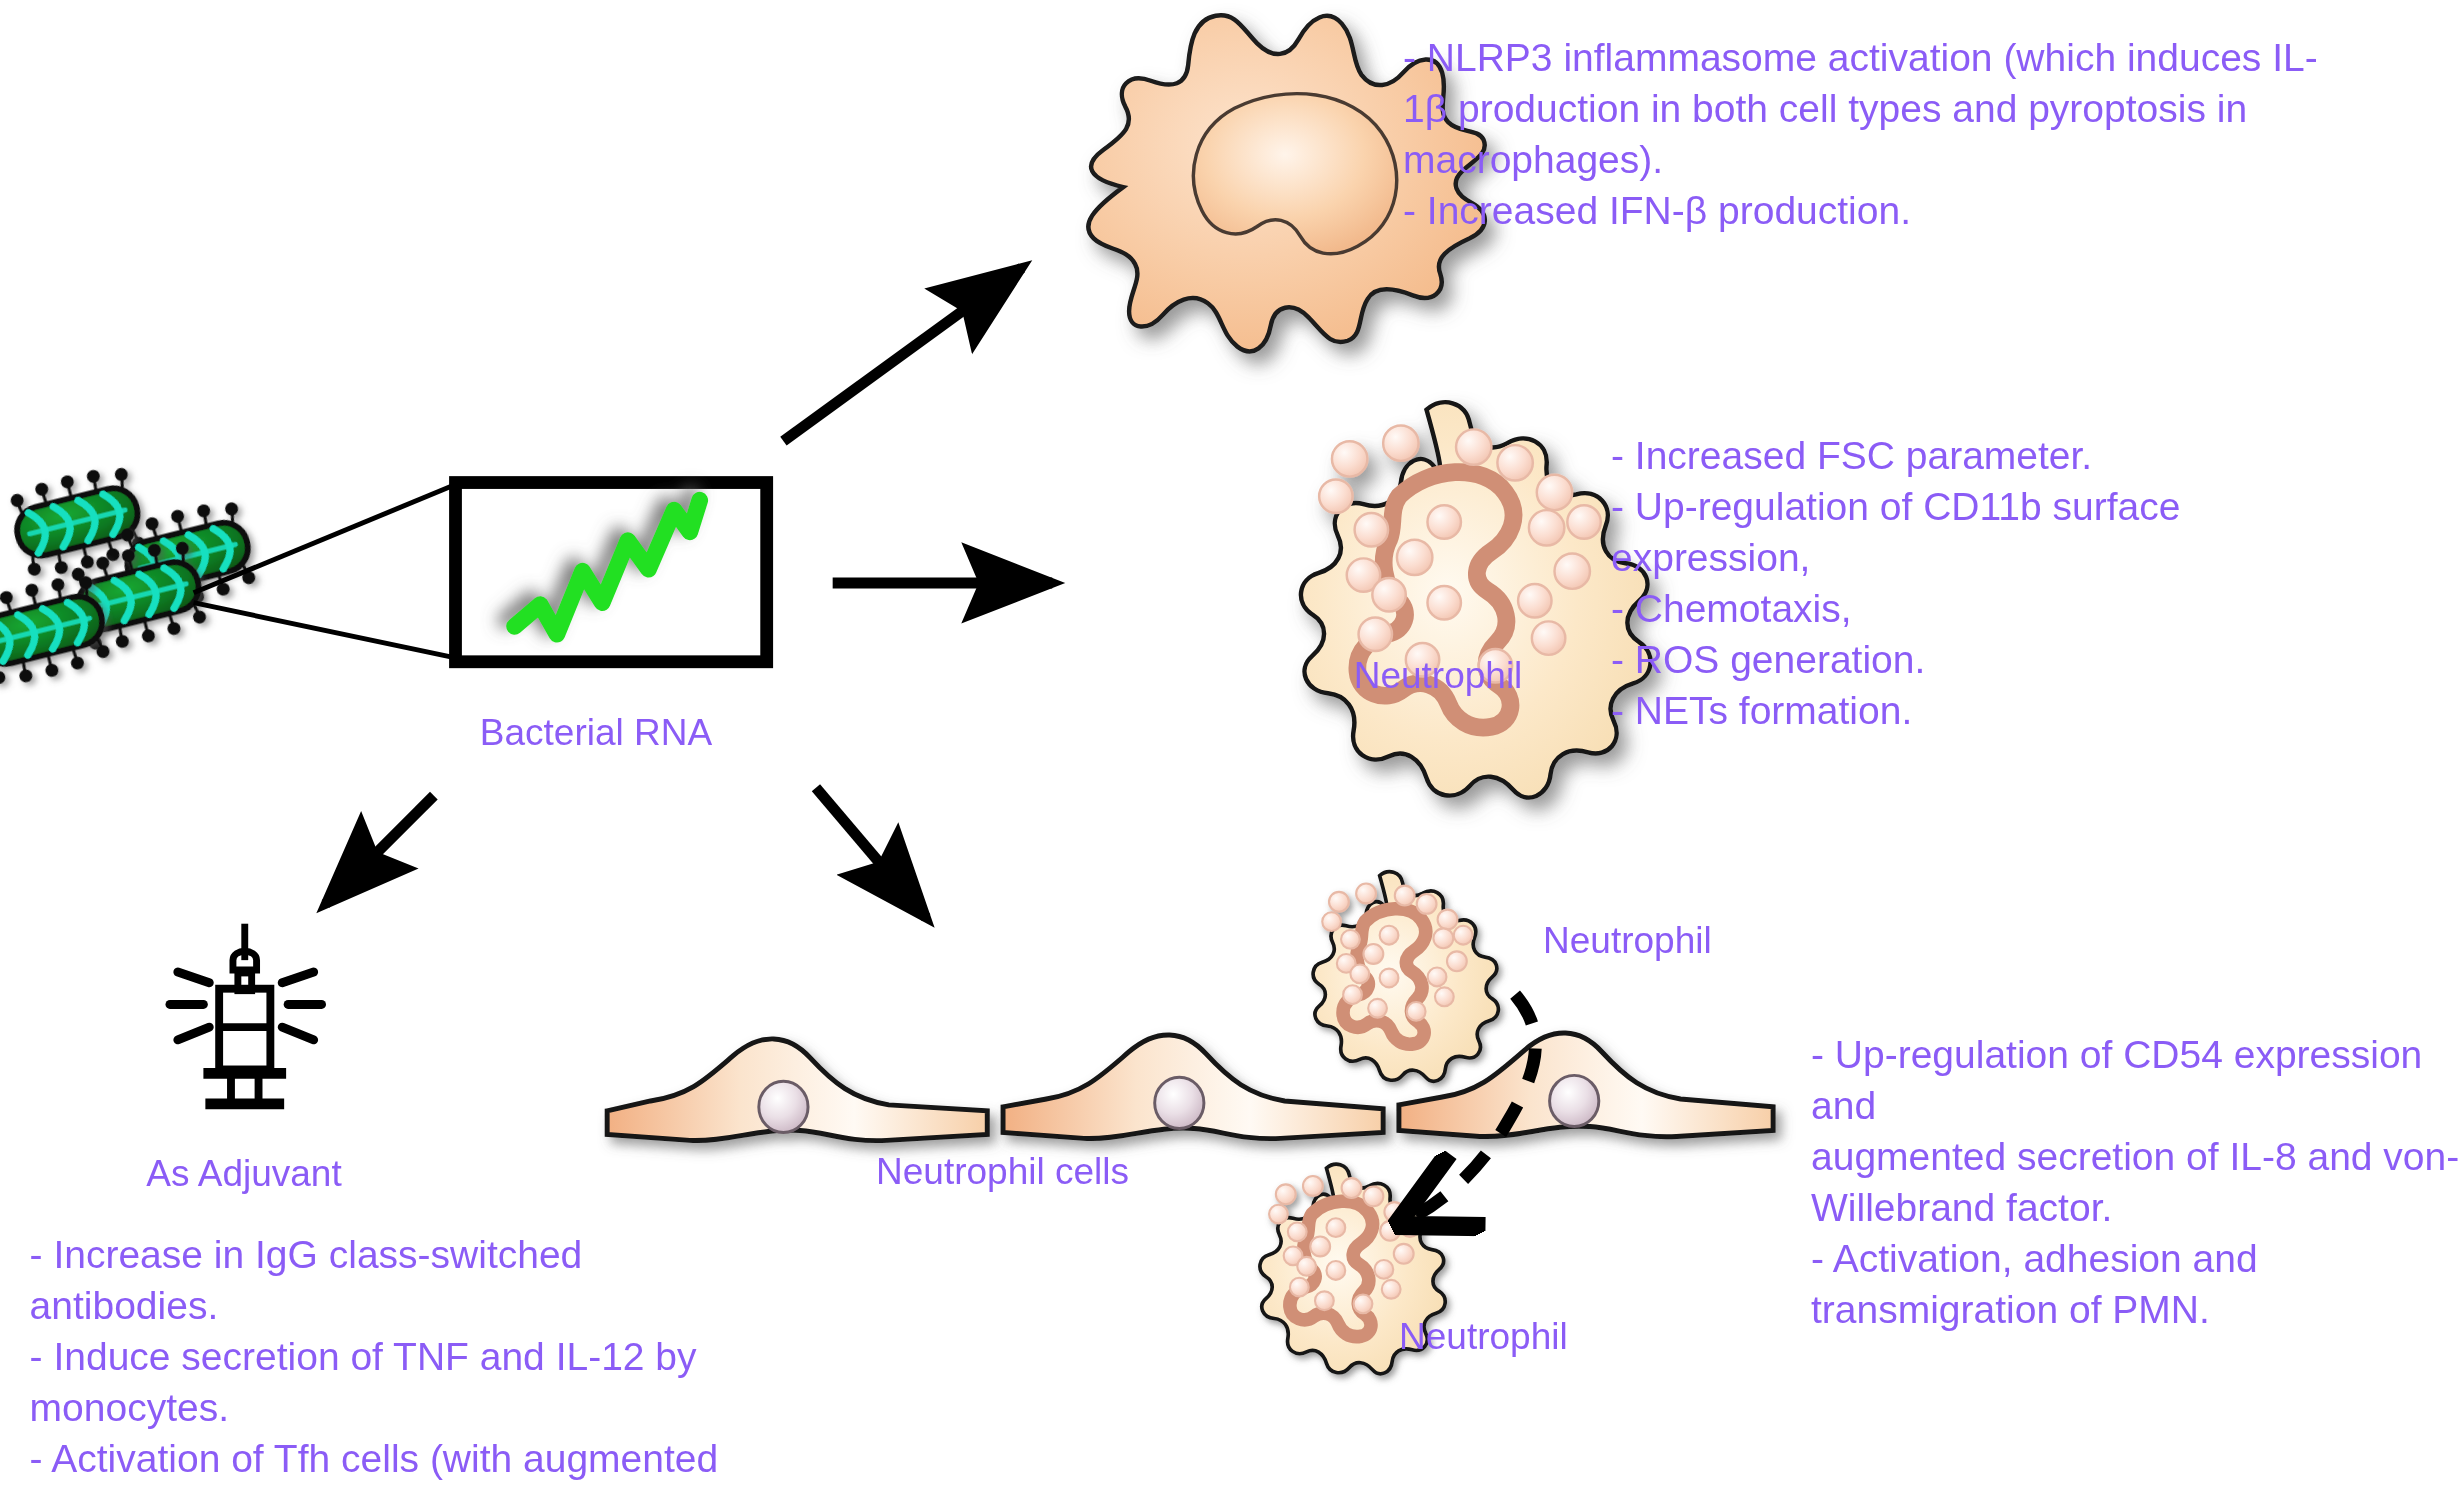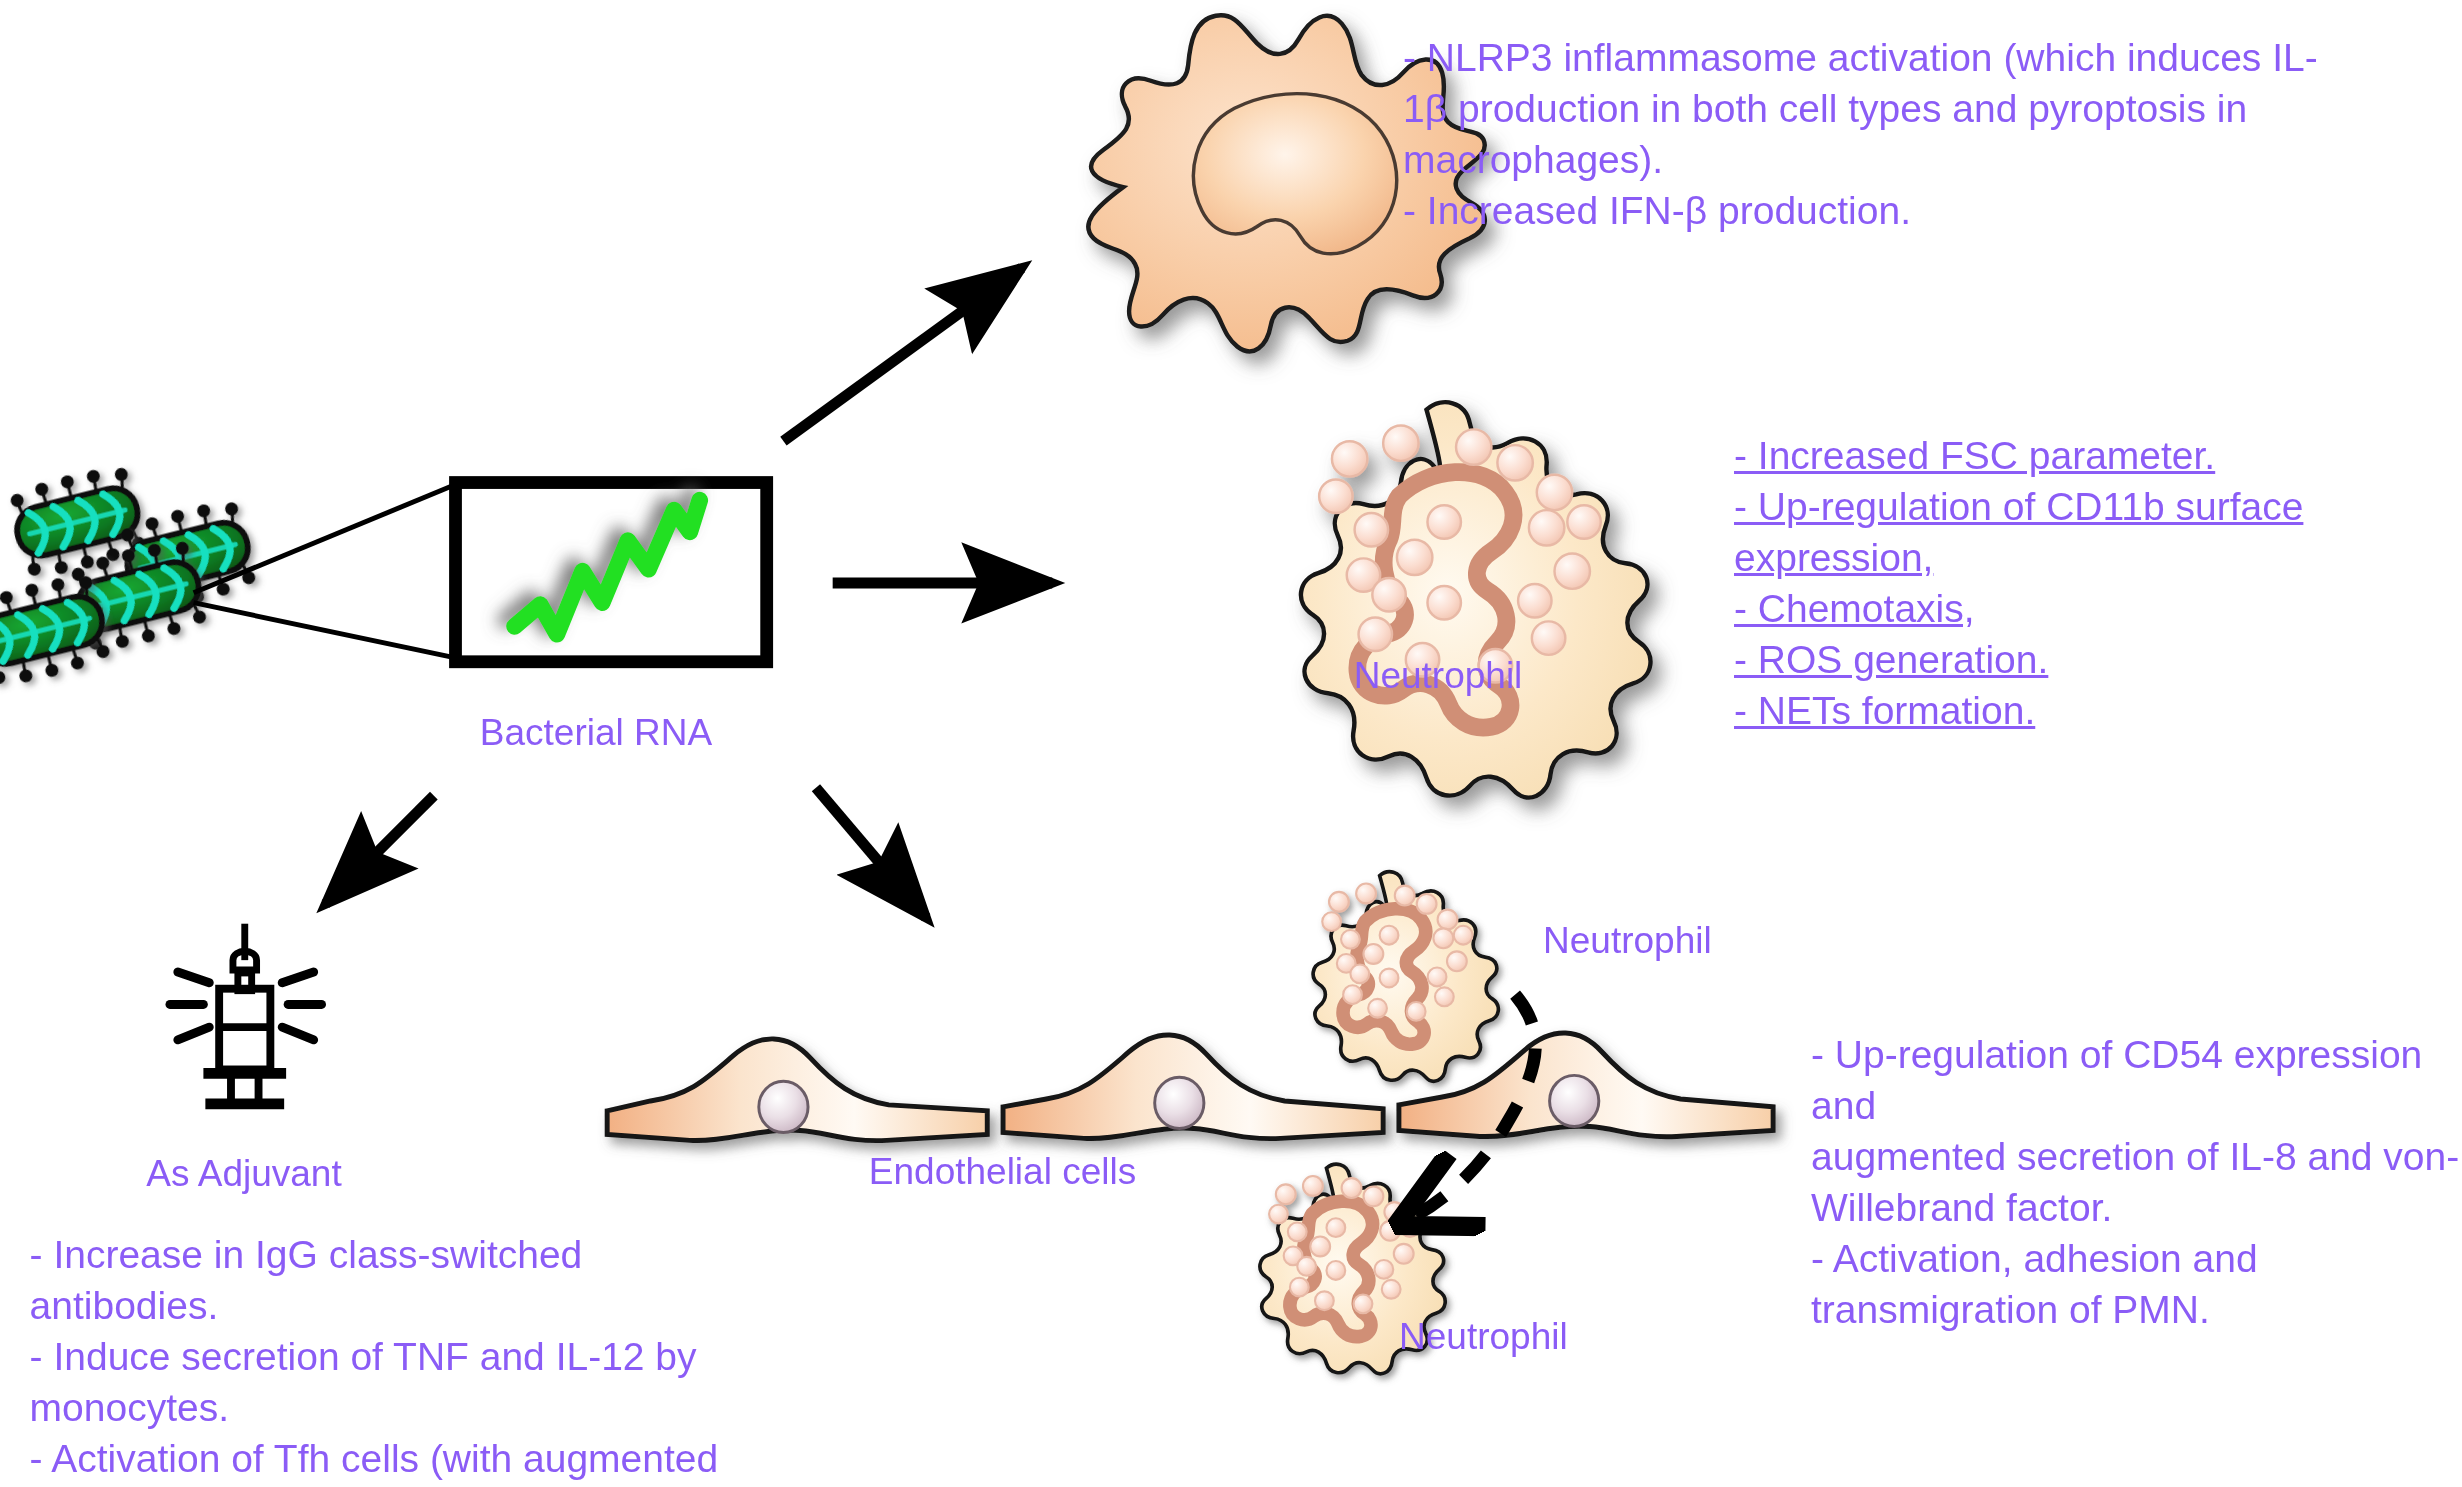--- a/index.html
+++ b/index.html
@@ -496,39 +496,39 @@
   </svg>
 
 
   <div class="txt bullets" style="left:1403px;top:31.5px;width:1024px;">- NLRP3 inflammasome activation (which induces IL-
 1β production in both cell types and pyroptosis in
 macrophages).
 - Increased IFN-β production.</div>
 
   <div class="txt label" style="left:1310px;top:653px;width:256px;">Neutrophil</div>
 
-  <div class="txt bullets" style="left:1734px;top:430px;width:670px;text-decoration:underline;">- Increased FSC parameter.
+  <div class="txt bullets" style="left:1611px;top:430px;width:670px;">- Increased FSC parameter.
 - Up-regulation of CD11b surface
 expression,
 - Chemotaxis,
 - ROS generation.
 - NETs formation.</div>
 
   <div class="txt label" style="left:448px;top:694px;width:296px;margin-top:16px;">Bacterial RNA</div>
 
   <div class="txt label" style="left:116px;top:1151px;width:256px;">As Adjuvant</div>
 
   <div class="txt bullets" style="left:29.6px;top:1229px;width:749px;">- Increase in IgG class-switched
 antibodies.
 - Induce secretion of TNF and IL-12 by
 monocytes.
 - Activation of Tfh cells (with augmented
 IL-21 secretion).</div>
 
-  <div class="txt label" style="left:845px;top:1149px;width:315px;">Endothelial cells</div>
+  <div class="txt label" style="left:845px;top:1149px;width:315px;">Neutrophil cells</div>
 
   <div class="txt bullets" style="left:1811px;top:1029px;width:670px;">- Up-regulation of CD54 expression and
 augmented secretion of IL-8 and von-
 Willebrand factor.
 - Activation, adhesion and
 transmigration of PMN.</div>
 
   <div class="txt label" style="left:1543px;top:918px;width:256px;text-align:left;">Neutrophil</div>
 
   <div class="txt label" style="left:1399px;top:1314px;width:256px;text-align:left;">Neutrophil</div>

